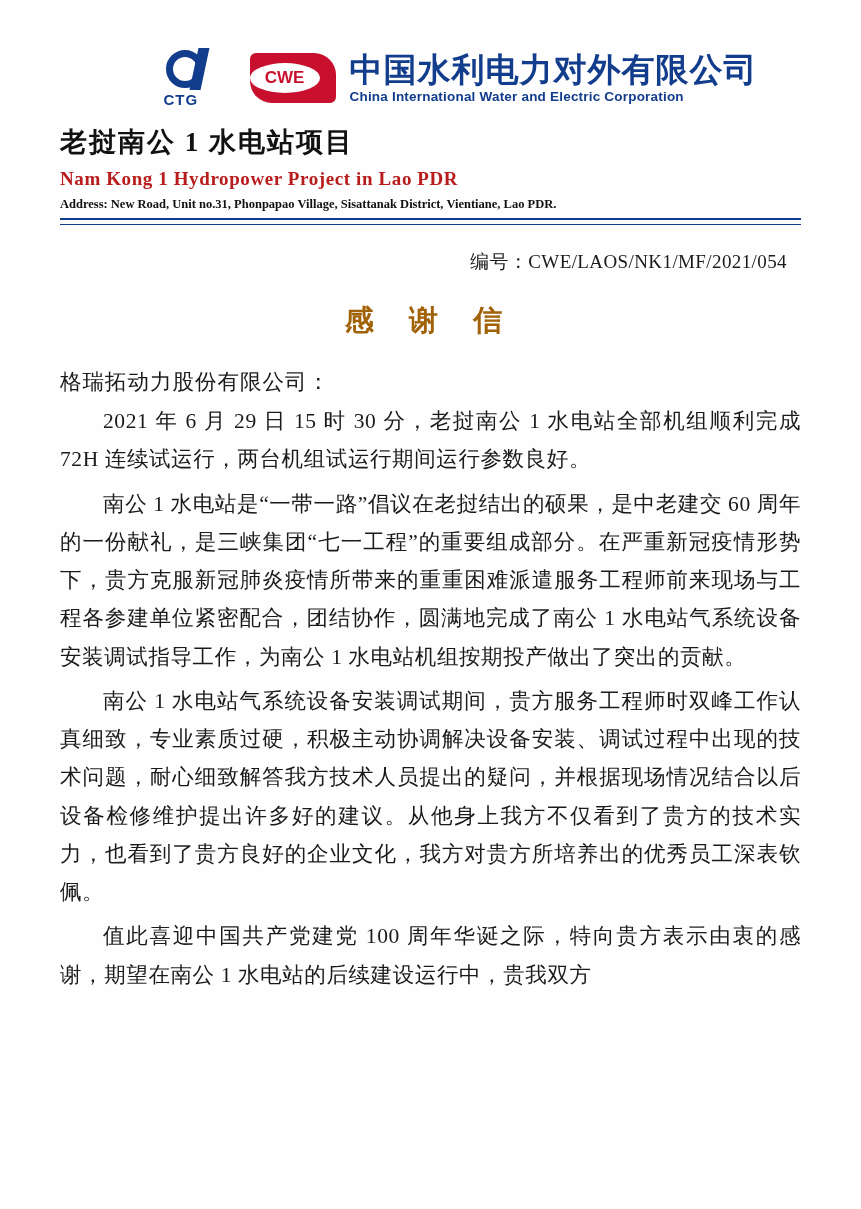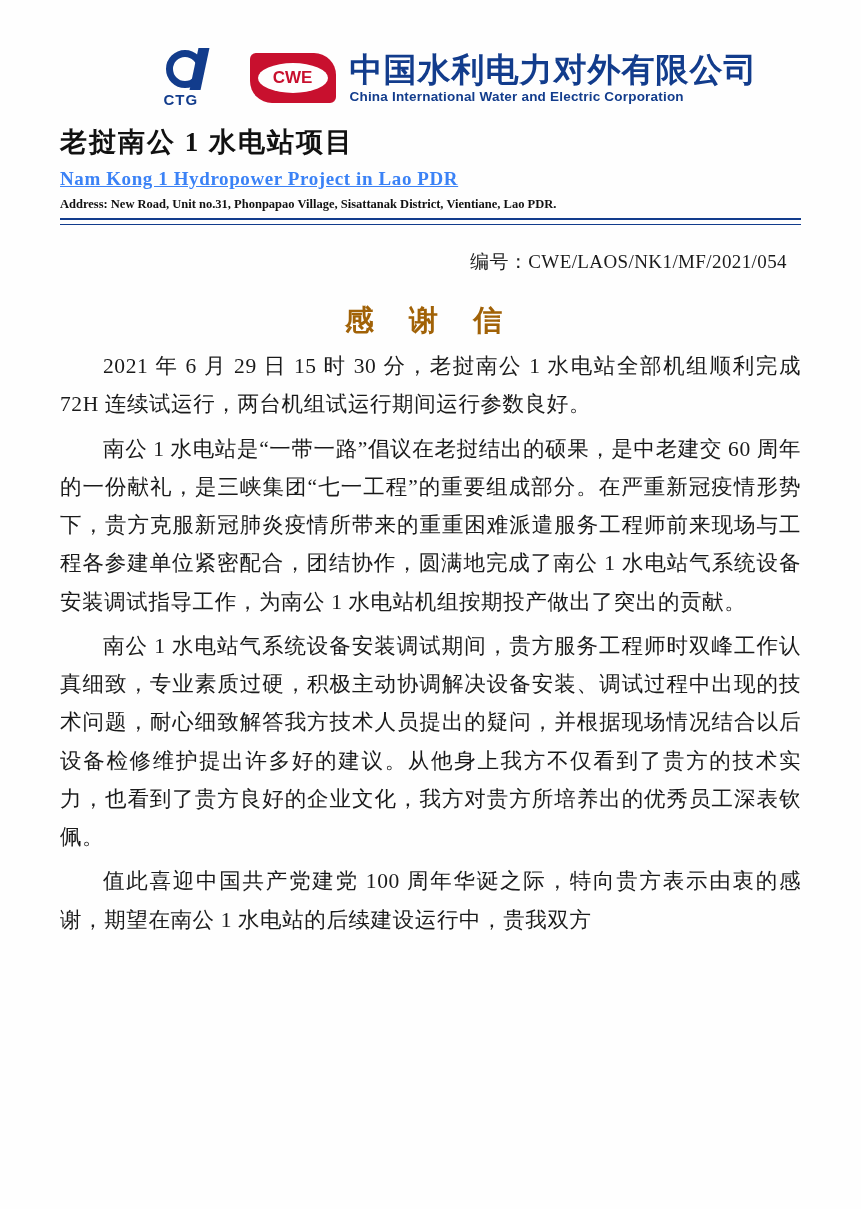--- a/index.html
+++ b/index.html
@@ -73,21 +73,20 @@
     color: #123c8c;
     margin-top: 1px;
   }
   .logo-cwe {
     width: 86px;
     height: 50px;
     background: #c8102e;
     border-radius: 6px 22px 6px 22px;
     display: flex;
     align-items: center;
-    justify-content: center;
     position: relative;
   }
   .logo-cwe .oval {
     width: 70px;
     height: 30px;
     background: #fefefe;
     border-radius: 50%;
     display: flex;
     align-items: center;
     justify-content: center;
@@ -131,22 +130,21 @@
     font-size: 27px;
     letter-spacing: 2px;
     color: #111;
   }
   .project-en {
     font-family: "Liberation Serif", serif;
     font-weight: 700;
     font-size: 19px;
     letter-spacing: 0.6px;
     margin-top: 8px;
-    color: #3b82f6;
-    text-decoration: underline;
+    color: #b91c1c;
   }
   .project-addr {
     font-family: "Liberation Serif", serif;
     font-weight: 700;
     font-size: 12.5px;
     margin-top: 7px;
     color: #111;
   }
   .rule {
     margin-top: 6px;
@@ -224,19 +222,20 @@
     <div class="project-en">Nam Kong 1 Hydropower Project in Lao PDR</div>
     <div class="project-addr">Address: New Road, Unit no.31, Phonpapao Village, Sisattanak District, Vientiane, Lao PDR.</div>
   </div>
 
   <div class="rule"></div>
 
   <div class="docnum">编号：CWE/LAOS/NK1/MF/2021/054</div>
 
   <div class="letter-title">感 谢 信</div>
 
+  <div class="salutation">格瑞拓动力股份有限公司：</div>
 
   <div class="para">2021 年 6 月 29 日 15 时 30 分，老挝南公 1 水电站全部机组顺利完成 72H 连续试运行，两台机组试运行期间运行参数良好。</div>
   <div class="para">南公 1 水电站是“一带一路”倡议在老挝结出的硕果，是中老建交 60 周年的一份献礼，是三峡集团“七一工程”的重要组成部分。在严重新冠疫情形势下，贵方克服新冠肺炎疫情所带来的重重困难派遣服务工程师前来现场与工程各参建单位紧密配合，团结协作，圆满地完成了南公 1 水电站气系统设备安装调试指导工作，为南公 1 水电站机组按期投产做出了突出的贡献。</div>
   <div class="para">南公 1 水电站气系统设备安装调试期间，贵方服务工程师时双峰工作认真细致，专业素质过硬，积极主动协调解决设备安装、调试过程中出现的技术问题，耐心细致解答我方技术人员提出的疑问，并根据现场情况结合以后设备检修维护提出许多好的建议。从他身上我方不仅看到了贵方的技术实力，也看到了贵方良好的企业文化，我方对贵方所培养出的优秀员工深表钦佩。</div>
   <div class="para">值此喜迎中国共产党建党 100 周年华诞之际，特向贵方表示由衷的感谢，期望在南公 1 水电站的后续建设运行中，贵我双方</div>
 
 </div>
 
 </body></html>

